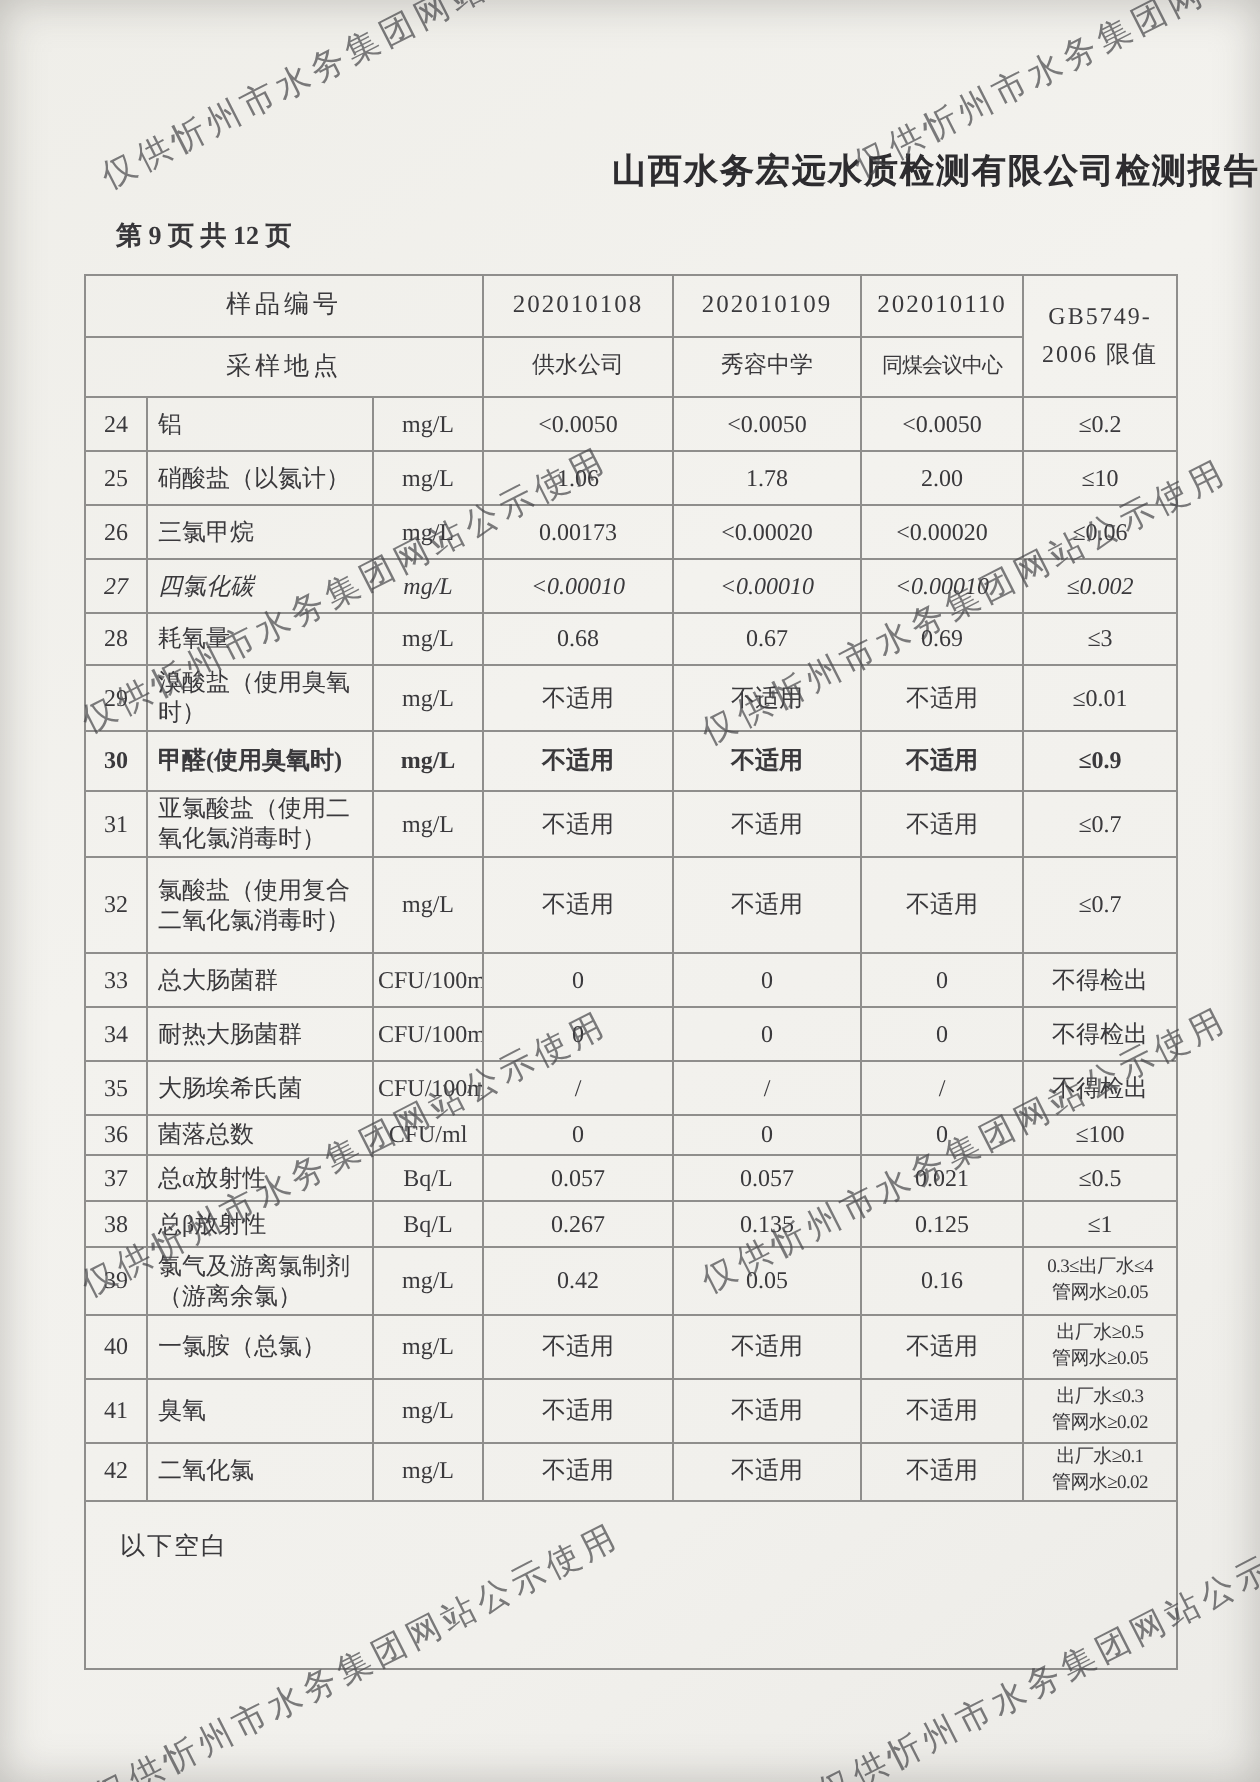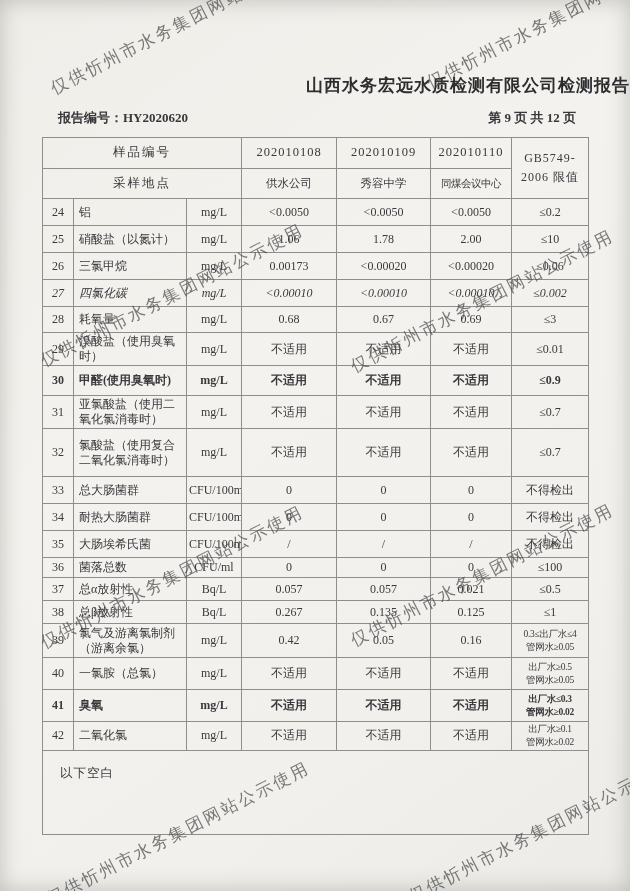--- a/index.html
+++ b/index.html
@@ -61,21 +61,20 @@
   .wm8{left:410px;top:886px}
 </style>
 </head>
 <body>
 
 <div class="page">
 
   <div class="title">山西水务宏远水质检测有限公司检测报告</div>
 
   <div class="meta">
-    <span>报告编号：HY2020620</span>
     <span>第 9 页 共 12 页</span>
   </div>
 
   <table class="report">
     <colgroup>
       <col style="width:31px">
         <col style="width:113px">
         <col style="width:55px">
       <col style="width:95px">
         <col style="width:94px">
@@ -253,21 +252,21 @@
         <tr style="height: 32px;">
           <td>40</td>
           <td class="name-cell">一氯胺（总氯）</td>
           <td>mg/L</td>
           <td>不适用</td>
           <td>不适用</td>
           <td>不适用</td>
           <td class="limit-two">出厂水≥0.5
 管网水≥0.05</td>
         </tr>
-        <tr style="height: 32px; font-weight: bold;">
+        <tr style="height: 32px;">
           <td>41</td>
           <td class="name-cell">臭氧</td>
           <td>mg/L</td>
           <td>不适用</td>
           <td>不适用</td>
           <td>不适用</td>
           <td class="limit-two">出厂水≤0.3
 管网水≥0.02</td>
         </tr>
         <tr style="height: 24px; padding-left: 36px;">

